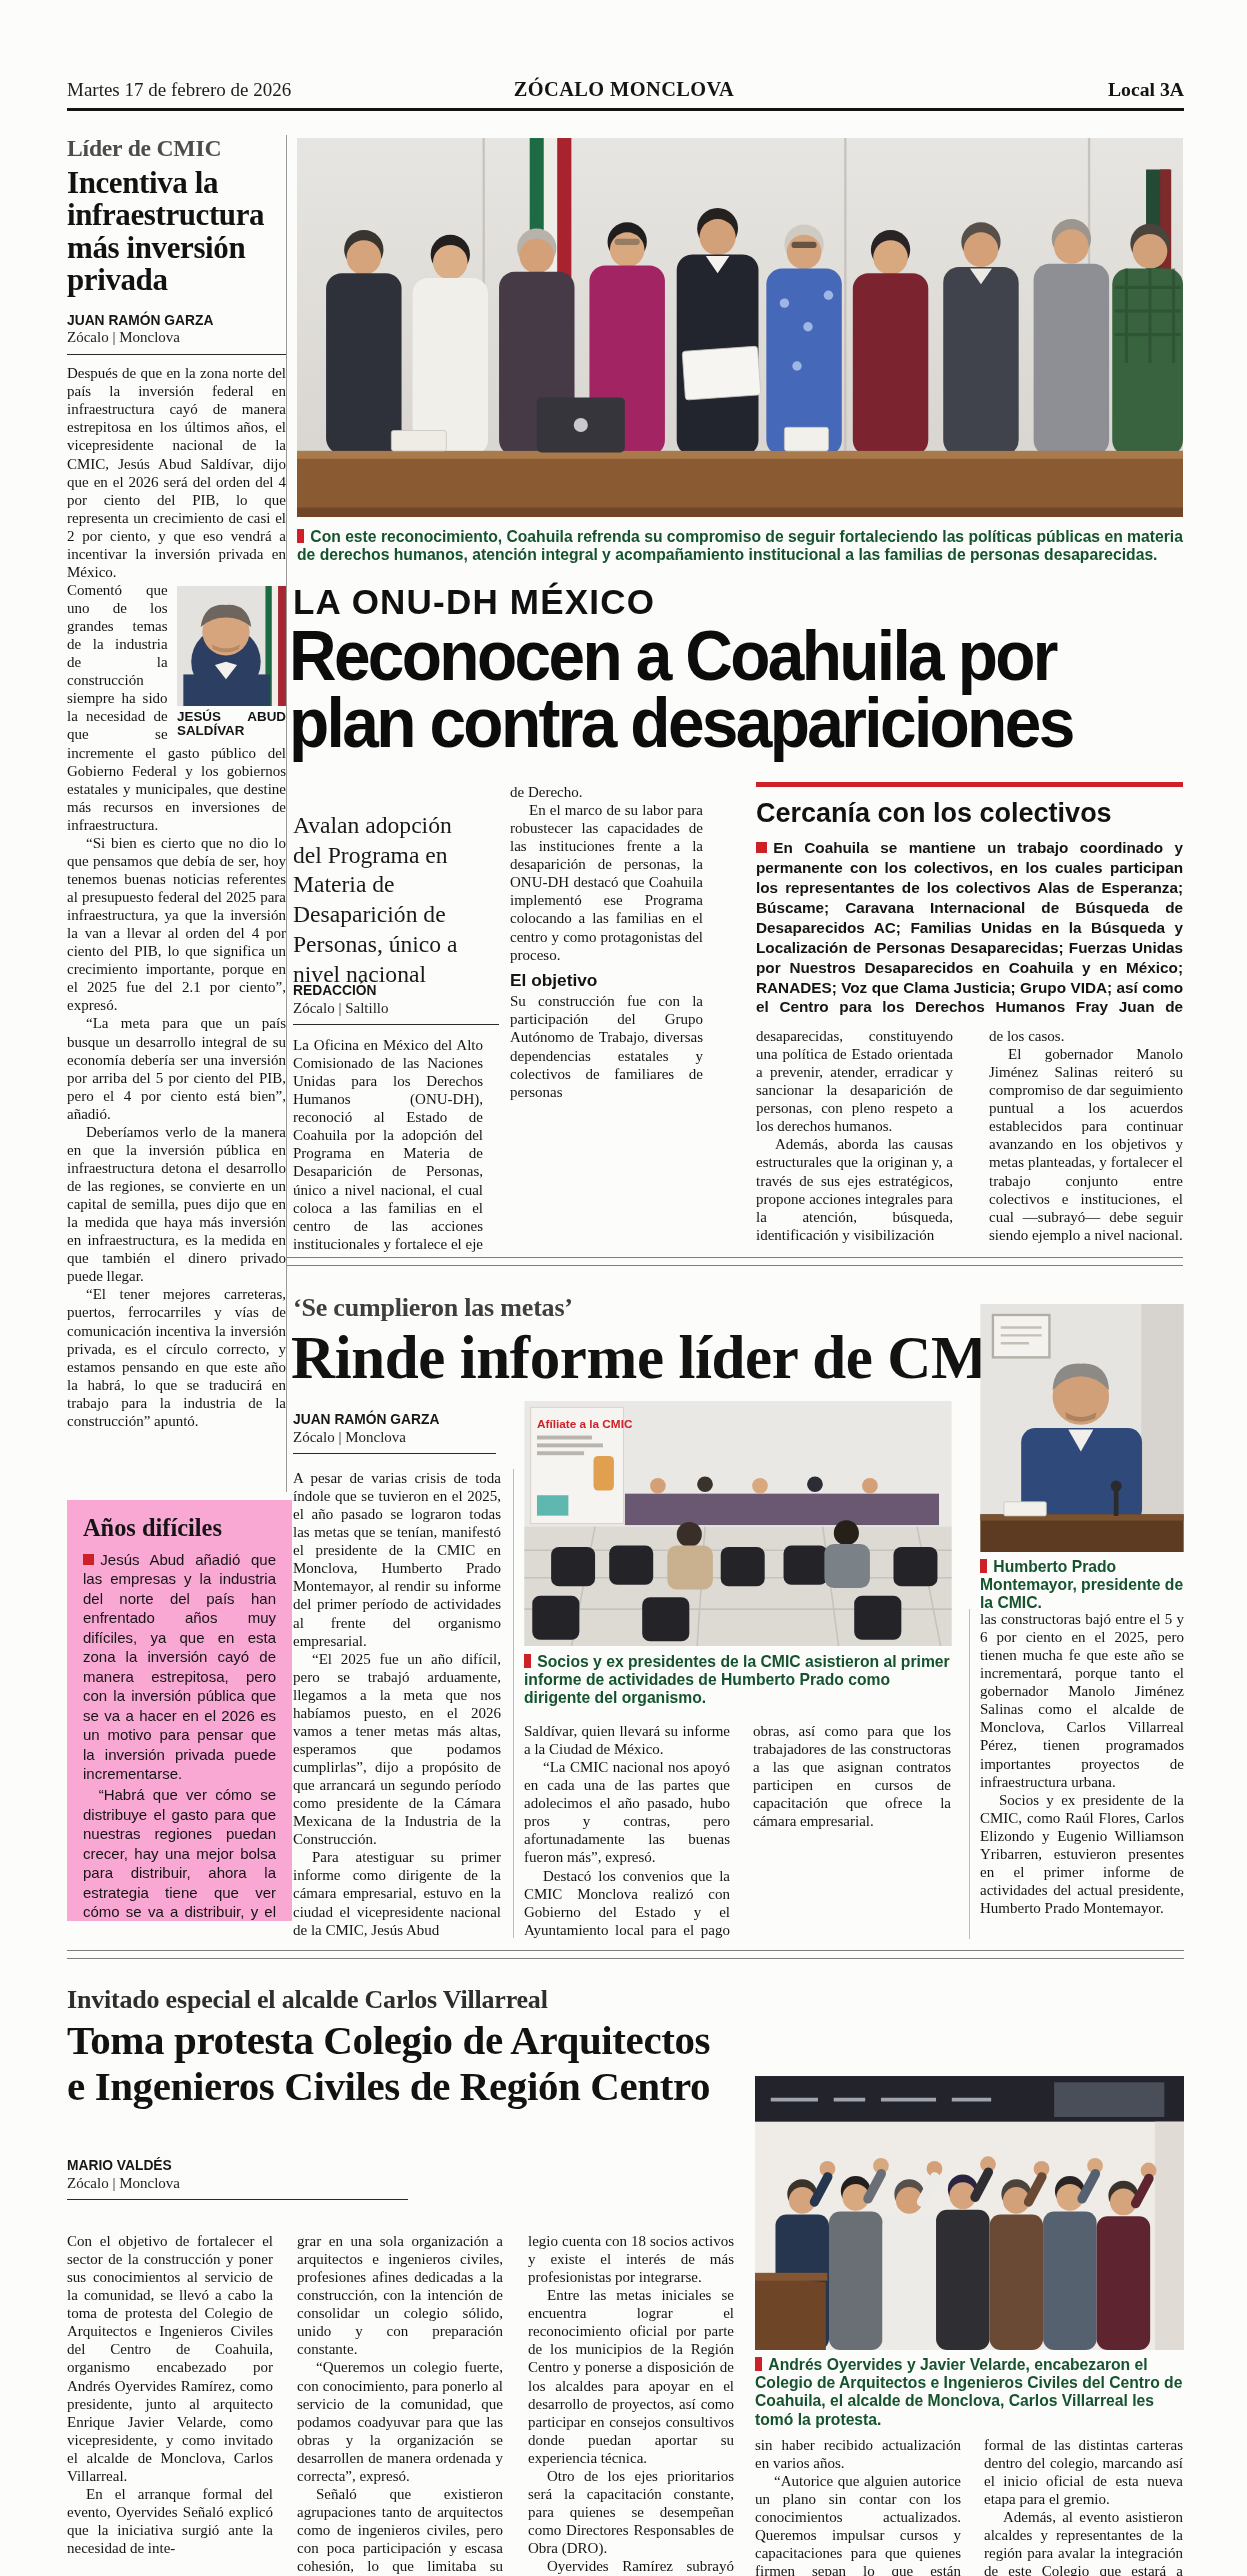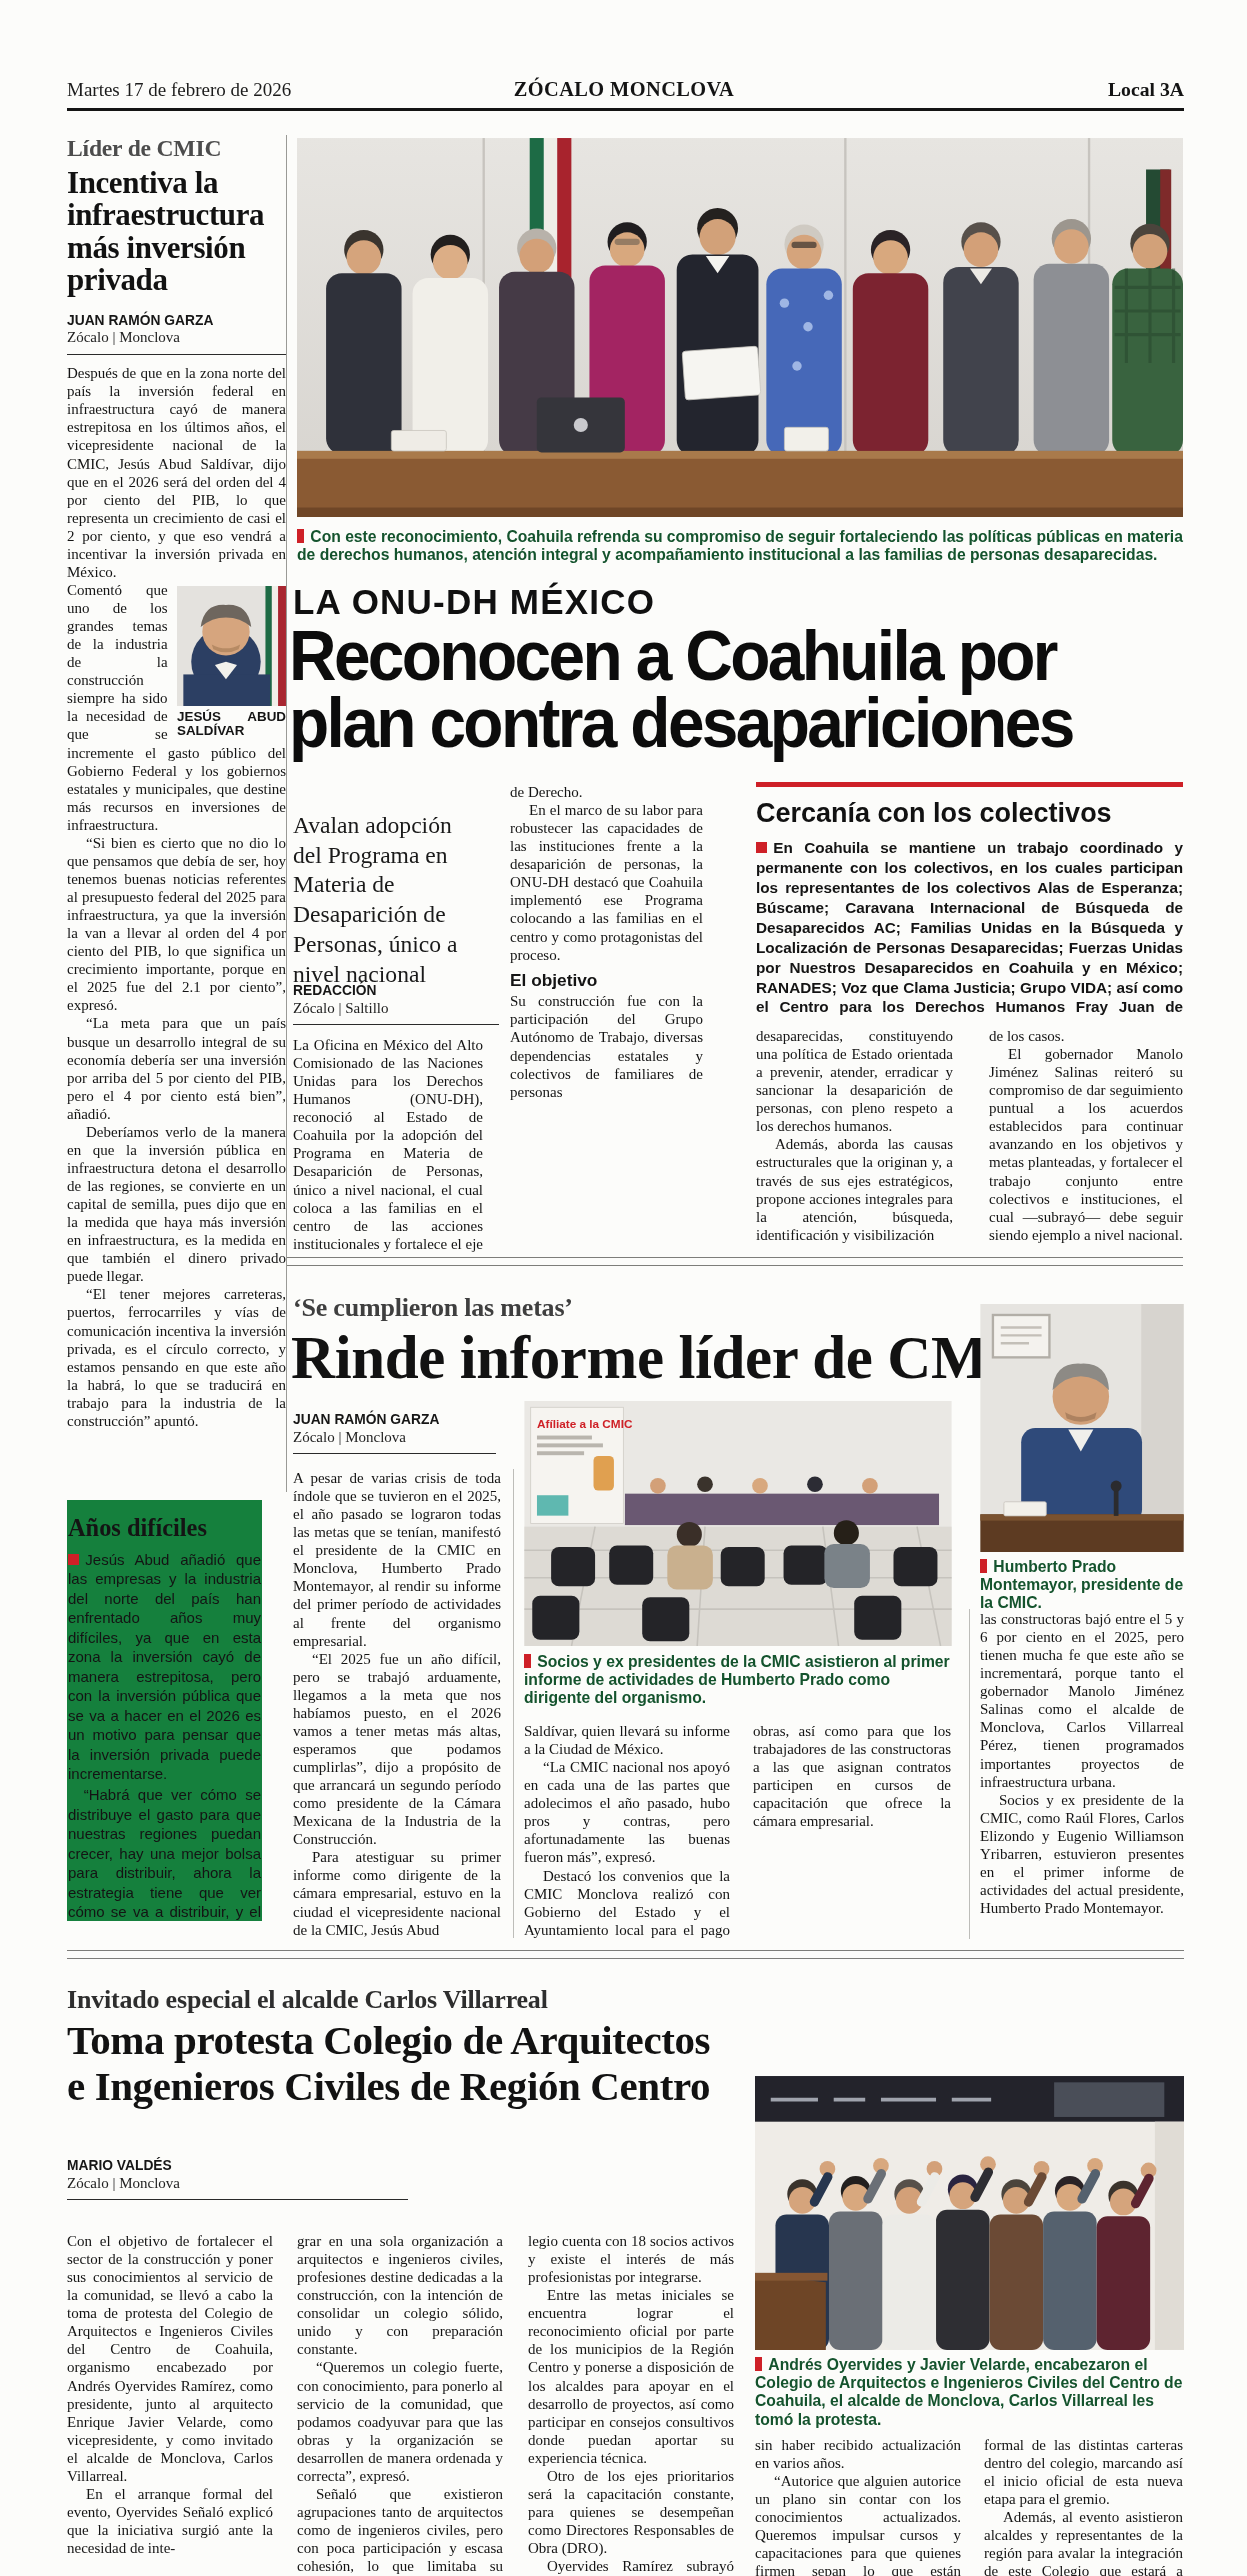--- a/index.html
+++ b/index.html
@@ -32,21 +32,21 @@
   .col p{margin:0;text-indent:19px;}
   .col p:first-child{text-indent:0;}
   .col .sub{font-family:"Liberation Sans","DejaVu Sans",sans-serif;font-weight:700;font-size:17.3px;
             margin:6.3px 0 1.6px;text-indent:0;}
   
   .caption{font-family:"Liberation Sans","DejaVu Sans",sans-serif;font-weight:700;font-size:15.7px;
            line-height:1.16;color:#14532d;text-align:left;}
   .rbar{display:inline-block;width:7px;height:13.4px;background:#ce2027;margin-right:6.3px;vertical-align:-0.8px;}
   .sq{display:inline-block;width:11px;height:11px;background:#ce2027;margin-right:6.3px;}
   
-  .graybox{background:#15803d;padding:14px 1px;overflow:hidden;}
+  .graybox{background:#f9a8d4;padding:14px 16px;overflow:hidden;}
   .graybox h3{margin:0 0 7.9px;font-size:24.4px;font-weight:700;color:#141414;}
   .graybox p{font-family:"Liberation Sans","DejaVu Sans",sans-serif;font-size:15px;line-height:1.3;
              margin:0 0 1.6px;text-align:justify;}
   .redbox{border-top:5.5px solid #ce2027;padding-top:9.4px;overflow:hidden;}
   .redbox h3{margin:1.6px 0 9.4px;font-family:"Liberation Sans","DejaVu Sans",sans-serif;
              font-weight:800;font-size:27px;color:#121212;}
   .redbox p{font-family:"Liberation Sans","DejaVu Sans",sans-serif;font-weight:700;font-size:15.3px;
             line-height:1.3;margin:0;text-align:justify;}
   
   .inset{float:right;width:109px;margin:4.7px 0 3.1px 9.4px;}
@@ -321,21 +321,21 @@
   <div class="abs" style="left:67px;top:2158px;width:341px;">
     <div class="by-name">MARIO VALDÉS</div>
     <div class="by-org">Zócalo | Monclova</div>
     <div class="by-rule"></div>
   </div>
   <div class="abs col" style="left:67px;top:2232px;width:206px;height:344px;">
       <p>Con el objetivo de fortalecer el sector de la construcción y poner sus conocimientos al servicio de la comunidad, se llevó a cabo la toma de protesta del Colegio de Arquitectos e Ingenieros Civiles del Centro de Coahuila, organismo encabezado por Andrés Oyervides Ramírez, como presidente, junto al arquitecto Enrique Javier Velarde, como vicepresidente, y como invitado el alcalde de Monclova, Carlos Villarreal.</p>
       <p>En el arranque formal del evento, Oyervides Señaló explicó que la iniciativa surgió ante la necesidad de inte-</p>
     </div>
   <div class="abs col" style="left:297px;top:2232px;width:206px;height:344px;">
-      <p>grar en una sola organización a arquitectos e ingenieros civiles, profesiones destine dedicadas a la construcción, con la intención de consolidar un colegio sólido, unido y con preparación constante.</p>
+      <p>grar en una sola organización a arquitectos e ingenieros civiles, profesiones afines dedicadas a la construcción, con la intención de consolidar un colegio sólido, unido y con preparación constante.</p>
       <p>“Queremos un colegio fuerte, con conocimiento, para ponerlo al servicio de la comunidad, que podamos coadyuvar para que las obras y la organización se desarrollen de manera ordenada y correcta”, expresó.</p>
       <p>Señaló que existieron agrupaciones tanto de arquitectos como de ingenieros civiles, pero con poca participación y escasa cohesión, lo que limitaba su impacto.</p>
     </div>
   <div class="abs col" style="left:528px;top:2232px;width:206px;height:344px;">
       <p>legio cuenta con 18 socios activos y existe el interés de más profesionistas por integrarse.</p>
       <p>Entre las metas iniciales se encuentra lograr el reconocimiento oficial por parte de los municipios de la Región Centro y ponerse a disposición de los alcaldes para apoyar en el desarrollo de proyectos, así como participar en consejos consultivos donde puedan aportar su experiencia técnica.</p>
       <p>Otro de los ejes prioritarios será la capacitación constante, para quienes se desempeñan como Directores Responsables de Obra (DRO).</p>
       <p>Oyervides Ramírez subrayó que algunos profesionistas continúan firmando planos</p>
     </div>
 

